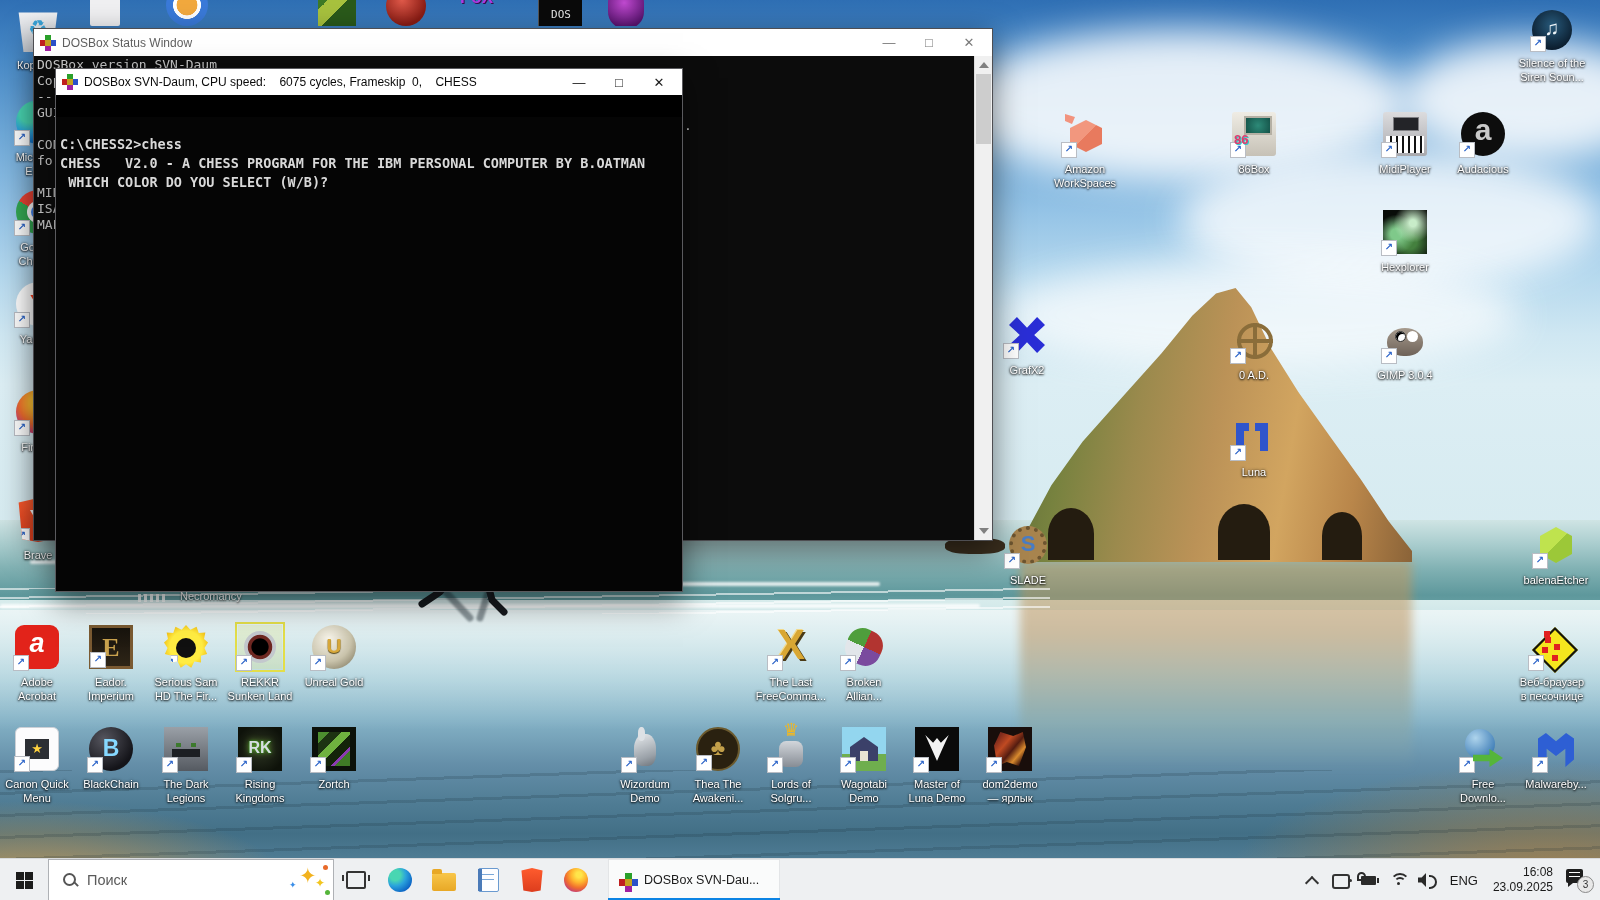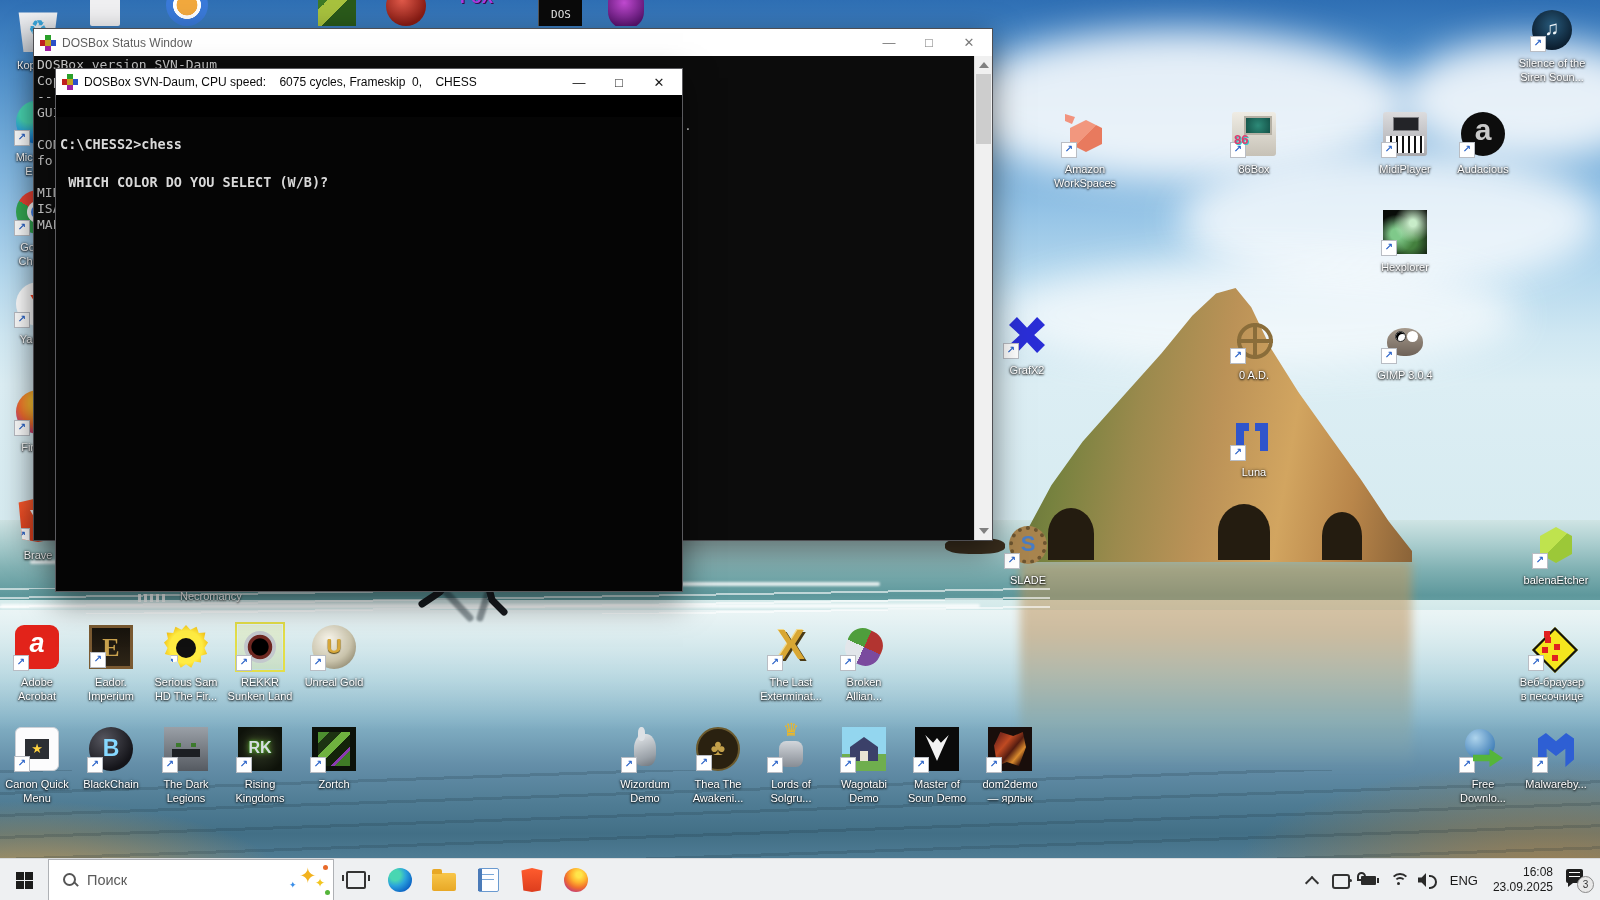--- a/index.html
+++ b/index.html
@@ -420,21 +420,21 @@
         <div class="dimg i-zortch">
           <div class="sc">↗</div>
         </div>
         <div class="dlab">Zortch</div>
       </div>
       <div class="dicon" style="left: 746px; top: 625px;">
         <div class="dimg i-lastx">
           <div class="sc">↗</div>
         </div>
         <div class="dlab">The Last
-Exterminat...</div>
+FreeComma...</div>
       </div>
       <div class="dicon" style="left: 819px; top: 625px;">
         <div class="dimg i-broken">
           <div class="sc">↗</div>
         </div>
         <div class="dlab">Broken
 Allian...</div>
       </div>
       <div class="dicon" style="left: 600px; top: 727px;">
         <div class="dimg i-wizordum">
@@ -462,21 +462,21 @@
           <div class="sc">↗</div>
         </div>
         <div class="dlab">Wagotabi
 Demo</div>
       </div>
       <div class="dicon" style="left: 892px; top: 727px;">
         <div class="dimg i-masterluna">
           <div class="sc">↗</div>
         </div>
         <div class="dlab">Master of
-Soun Demo</div>
+Luna Demo</div>
       </div>
       <div class="dicon" style="left: 965px; top: 727px;">
         <div class="dimg i-dom2">
           <div class="sc">↗</div>
         </div>
         <div class="dlab">dom2demo
 — ярлык</div>
       </div>
       <div class="dicon" style="left: 1507px; top: 10px;">
         <div class="dimg i-siren">
@@ -633,20 +633,21 @@
       <span class="dbx"></span>
       <span class="ttl">DOSBox SVN-Daum, CPU speed:    6075 cycles, Frameskip  0,    CHESS</span>
       <span class="cbtns">
         <span class="cbtn">—</span>
         <span class="cbtn">□</span>
         <span class="cbtn">✕</span>
       </span>
     </div>
     <div class="dscreen" id="dosscreen">
         <div class="dline" style="top: 18px;">C:\CHESS2&gt;chess</div>
+        <div class="dline" style="top: 37px;">CHESS   V2.0 - A CHESS PROGRAM FOR THE IBM PERSONAL COMPUTER BY B.OATMAN</div>
         <div class="dline" style="top: 56px;"> WHICH COLOR DO YOU SELECT (W/B)?</div>
       </div>
   </div>
 
   <div id="taskbar">
     <div class="tb-start">
         <span class="winlogo"></span>
       </div>
     <div class="tb-search">
       <span class="mag"></span>
@@ -671,20 +672,24 @@
     <div class="tb-btn">
         <span class="mi mi-note"></span>
       </div>
     <div class="tb-btn">
         <span class="mi mi-brave"></span>
       </div>
     <div class="tb-btn">
         <span class="mi mi-firefox"></span>
       </div>
     <div id="tasks" style="display:flex;">
+        <div class="task active">
+          <span class="mi mi-dbx" style="width: 20px; height: 20px; flex: 0 0 20px;"></span>
+          <span class="tlabel">DOSBox SVN-Dau...</span>
+        </div>
       </div>
     <div class="tb-spacer"></div>
     <div class="tray">
       <span class="tricon">
           <span class="chev"></span>
         </span>
       <span class="tricon">
           <span class="cast"></span>
         </span>
       <span class="tricon">

